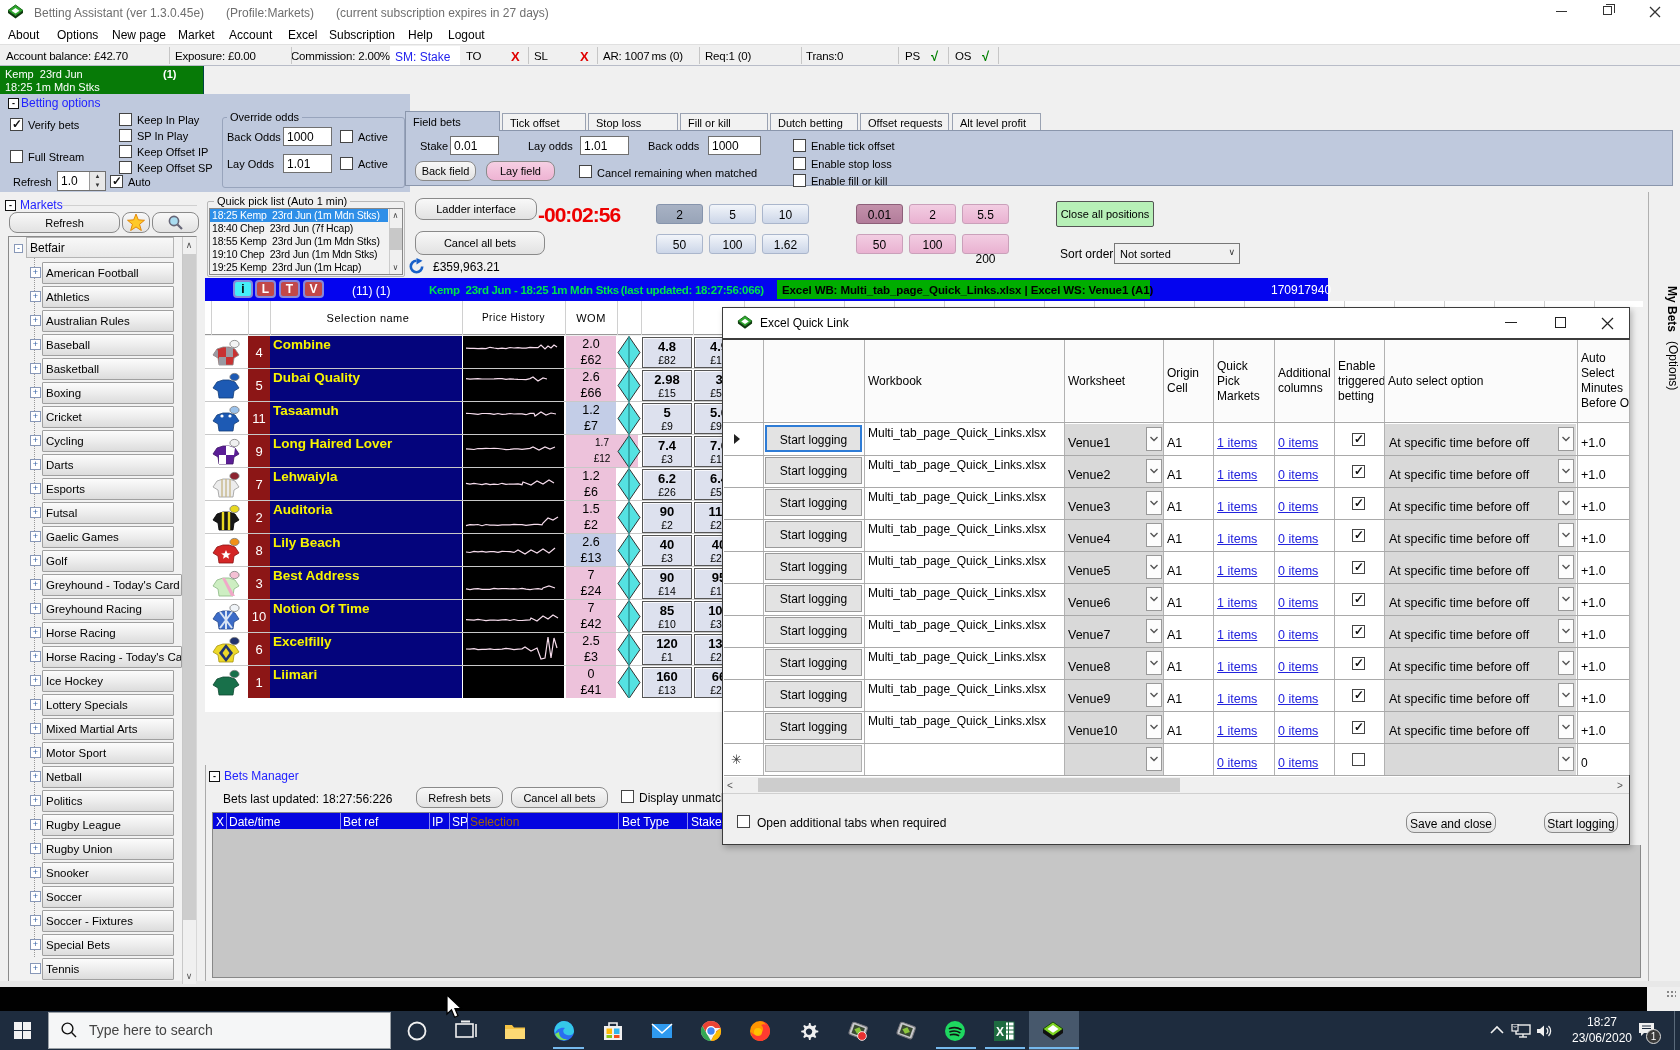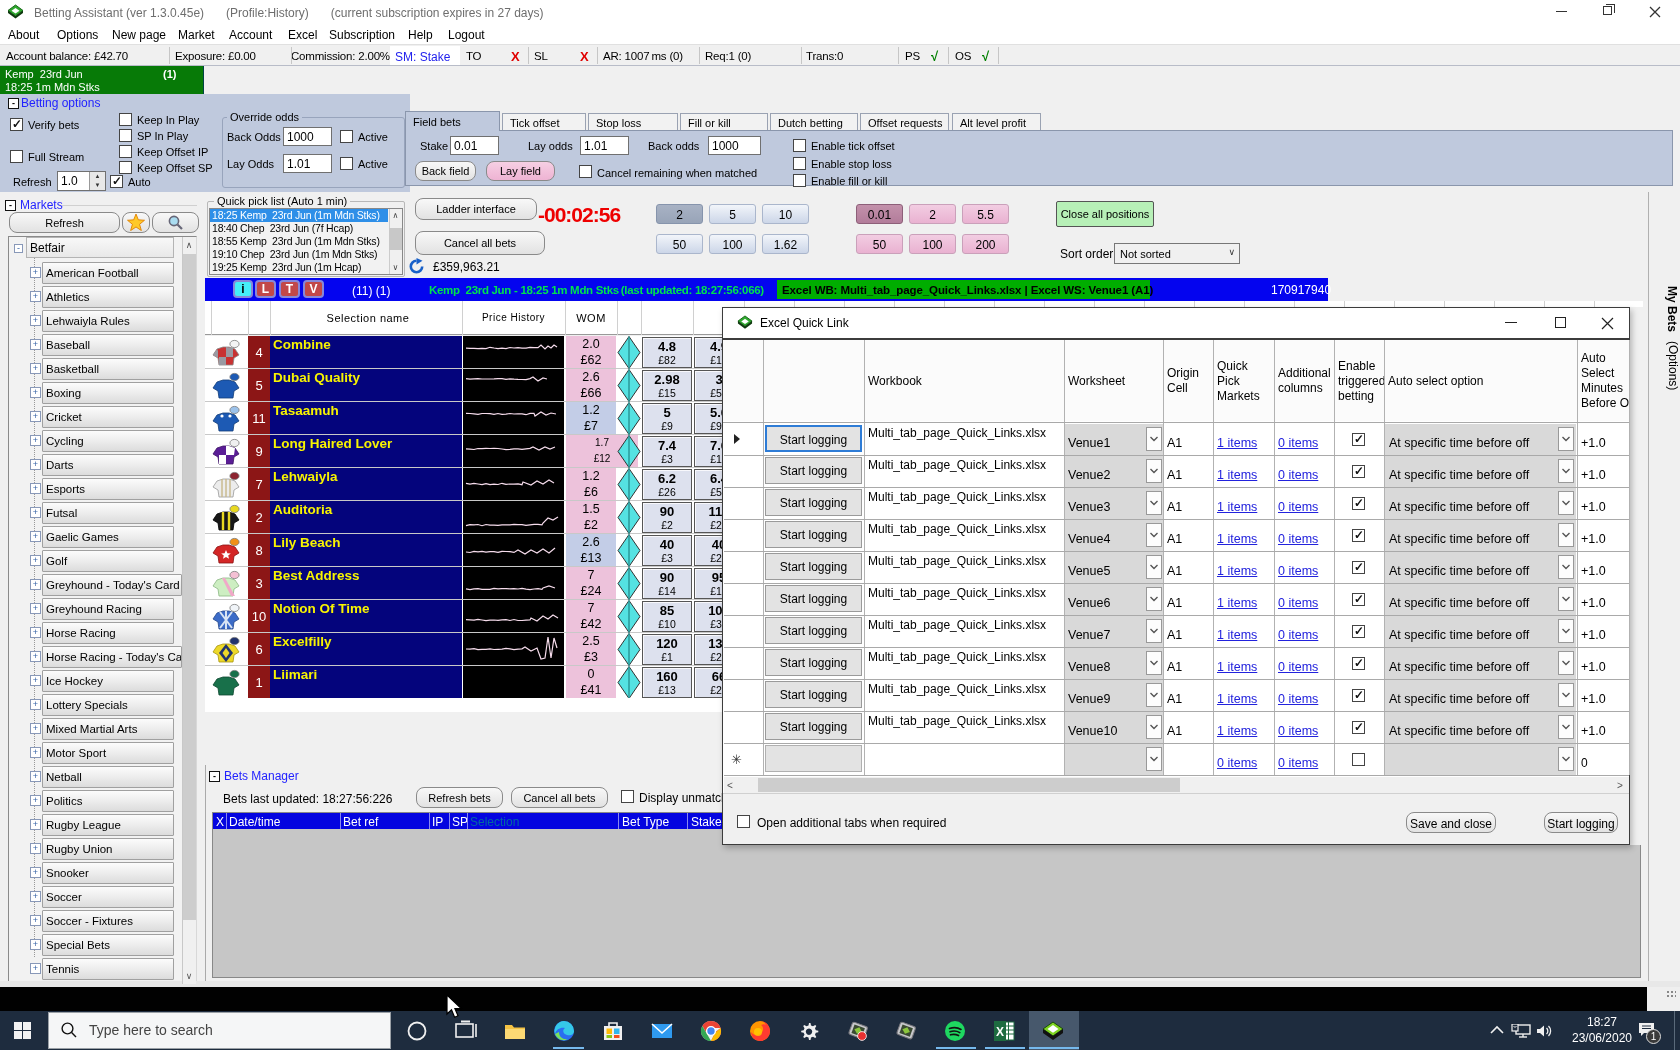--- a/index.html
+++ b/index.html
@@ -15,21 +15,21 @@
 .tree-btn{position:absolute;height:22px;background:linear-gradient(#fcfcfc,#ebebeb 55%,#dcdcdc);border:1px solid #a0a0a0;border-radius:1px;font-size:11.5px;padding:4px 0 0 3px;overflow:hidden;white-space:nowrap}
 .plus{position:absolute;width:11px;height:11px;background:#fff;border:1px solid #8898b8;font-size:9px;line-height:9px;text-align:center;color:#3a66a8}
 </style></head><body>
 
 <div class="ab" style="left:0;top:0;width:1680px;height:24px;background:#fff"></div>
 <svg class="ab" style="left:7px;top:4px" width="17" height="17" viewBox="0 0 17 17">
  <polygon points="8.5,1 16,6.5 8.5,12 1,6.5" fill="#2ea82e" stroke="#1a6a1a" stroke-width="1"></polygon>
  <polygon points="8.5,4 12.5,6.8 8.5,9.5 4.5,6.8" fill="#fff"></polygon>
  <polygon points="1,6.5 8.5,12 16,6.5 16,9 8.5,14.5 1,9" fill="#0f3a0f"></polygon>
 </svg>
-<div class="ab" style="left:34px;top:6px;font-size:12px;color:#6e6e6e">Betting Assistant (ver 1.3.0.45e)<span style="margin-left:22px">(Profile:History)</span><span style="margin-left:22px">(current subscription expires in 27 days)</span></div>
+<div class="ab" style="left:34px;top:6px;font-size:12px;color:#6e6e6e">Betting Assistant (ver 1.3.0.45e)<span style="margin-left:22px">(Profile:Markets)</span><span style="margin-left:22px">(current subscription expires in 27 days)</span></div>
 <div class="ab" style="left:1556px;top:11px;width:11px;height:1px;background:#333"></div>
 <div class="ab" style="left:1603px;top:6px;width:9px;height:9px;border:1px solid #333;background:#fff"></div>
 <div class="ab" style="left:1606px;top:4px;width:9px;height:9px;border:1px solid #333;border-bottom:none;border-left:none"></div>
 <svg class="ab" style="left:1648px;top:5px" width="14" height="14" viewBox="0 0 14 14">
     <path d="M2,2 L12,12 M12,2 L2,12" stroke="#333" stroke-width="1.3"></path>
   </svg>
 
 <div class="ab" style="left:0;top:24px;width:1680px;height:20px;background:#fff"></div>
 <div class="ab" style="left:8px;top:28px;font-size:12px">About</div>
 <div class="ab" style="left:57px;top:28px;font-size:12px">Options</div>
@@ -138,21 +138,21 @@
     </svg></div>
 <div class="ab" style="left:8px;top:236px;width:189px;height:749px;background:#f2f2f2;border:1px solid #8a8a8a;border-right:1px solid #d8d8d8"></div>
 <div class="ab" style="left:26px;top:237px;width:148px;height:21px;background:linear-gradient(#f8f8f8,#e8e8e8);border:1px solid #b4b4b4;padding:3px 0 0 3px;font-size:12px">Betfair</div>
 <div class="ab" style="left:14px;top:244px;width:9px;height:9px;background:#fff;border:1px solid #8898b8;font-size:9px;line-height:7px;text-align:center;color:#3a66a8">-</div>
 <div class="ab" style="left:34px;top:258px;width:1px;height:700px;background-image:repeating-linear-gradient(#999 0 1px,transparent 1px 2px)"></div>
 <div class="plus" style="left:30px;top:267px">+</div>
 <div class="tree-btn" style="left:42px;top:262px;width:132px">American Football</div>
 <div class="plus" style="left:30px;top:291px">+</div>
 <div class="tree-btn" style="left:42px;top:286px;width:132px">Athletics</div>
 <div class="plus" style="left:30px;top:315px">+</div>
-<div class="tree-btn" style="left:42px;top:310px;width:132px">Lehwaiyla Rules</div>
+<div class="tree-btn" style="left:42px;top:310px;width:132px">Australian Rules</div>
 <div class="plus" style="left:30px;top:339px">+</div>
 <div class="tree-btn" style="left:42px;top:334px;width:132px">Baseball</div>
 <div class="plus" style="left:30px;top:363px">+</div>
 <div class="tree-btn" style="left:42px;top:358px;width:132px">Basketball</div>
 <div class="plus" style="left:30px;top:387px">+</div>
 <div class="tree-btn" style="left:42px;top:382px;width:132px">Boxing</div>
 <div class="plus" style="left:30px;top:411px">+</div>
 <div class="tree-btn" style="left:42px;top:406px;width:132px">Cricket</div>
 <div class="plus" style="left:30px;top:435px">+</div>
 <div class="tree-btn" style="left:42px;top:430px;width:132px">Cycling</div>
@@ -228,21 +228,21 @@
 <div class="ab" style="left:709px;top:204px;width:47px;height:20px;background:linear-gradient(#f2f5fa,#ccd6e8);border:1px solid #aab6cc;border-radius:3px;text-align:center;font-size:12px;padding-top:3px">5</div>
 <div class="ab" style="left:762px;top:204px;width:47px;height:20px;background:linear-gradient(#f2f5fa,#ccd6e8);border:1px solid #aab6cc;border-radius:3px;text-align:center;font-size:12px;padding-top:3px">10</div>
 <div class="ab" style="left:656px;top:234px;width:47px;height:20px;background:linear-gradient(#f2f5fa,#ccd6e8);border:1px solid #aab6cc;border-radius:3px;text-align:center;font-size:12px;padding-top:3px">50</div>
 <div class="ab" style="left:709px;top:234px;width:47px;height:20px;background:linear-gradient(#f2f5fa,#ccd6e8);border:1px solid #aab6cc;border-radius:3px;text-align:center;font-size:12px;padding-top:3px">100</div>
 <div class="ab" style="left:762px;top:234px;width:47px;height:20px;background:linear-gradient(#f2f5fa,#ccd6e8);border:1px solid #aab6cc;border-radius:3px;text-align:center;font-size:12px;padding-top:3px">1.62</div>
 <div class="ab" style="left:856px;top:204px;width:47px;height:20px;background:linear-gradient(#c391ab,#b27c9a);border:1px solid #8d5f79;border-radius:3px;text-align:center;font-size:12px;padding-top:3px">0.01</div>
 <div class="ab" style="left:909px;top:204px;width:47px;height:20px;background:linear-gradient(#f2cde2,#e9b2d1);border:1px solid #caa0ba;border-radius:3px;text-align:center;font-size:12px;padding-top:3px">2</div>
 <div class="ab" style="left:962px;top:204px;width:47px;height:20px;background:linear-gradient(#f2cde2,#e9b2d1);border:1px solid #caa0ba;border-radius:3px;text-align:center;font-size:12px;padding-top:3px">5.5</div>
 <div class="ab" style="left:856px;top:234px;width:47px;height:20px;background:linear-gradient(#f2cde2,#e9b2d1);border:1px solid #caa0ba;border-radius:3px;text-align:center;font-size:12px;padding-top:3px">50</div>
 <div class="ab" style="left:909px;top:234px;width:47px;height:20px;background:linear-gradient(#f2cde2,#e9b2d1);border:1px solid #caa0ba;border-radius:3px;text-align:center;font-size:12px;padding-top:3px">100</div>
-<div class="ab" style="left:962px;top:234px;width:47px;height:20px;background:linear-gradient(#f2cde2,#e9b2d1);border:1px solid #caa0ba;border-radius:3px;text-align:center;font-size:12px;padding-top:3px">200</div>
+<div class="ab" style="left:962px;top:234px;width:47px;height:20px;background:linear-gradient(#f2cde2,#e9b2d1);border:1px solid #caa0ba;border-radius:3px;text-align:center;font-size:12px;padding-top:17px">200</div>
 <div class="ab" style="left:1056px;top:201px;width:98px;height:26px;background:#b7f0b7;border:1px solid #555;border-radius:2px;text-align:center;font-size:11px;padding-top:6px">Close all positions</div>
 <div class="ab" style="left:1060px;top:247px;font-size:12px">Sort order</div>
 <div class="ab" style="left:1114px;top:243px;width:126px;height:21px;background:#f0f0f0;border:1px solid #777">
     <span style="position:absolute;left:5px;top:4px;font-size:11px">Not sorted</span>
     <span style="position:absolute;right:4px;top:3px;font-size:9px;color:#333">∨</span>
   </div>
 <div class="ab" style="left:205px;top:278px;width:1123px;height:23px;background:#0404ef"></div>
 <div class="ab" style="left:233px;top:280px;width:20px;height:18px;background:#45eef8;border:2px solid #8888d8;border-radius:4px;text-align:center;font-size:12px;font-weight:bold;color:#000;line-height:14px">i</div>
 <div class="ab" style="left:255px;top:280px;width:21px;height:18px;background:#c24848;border:2px solid #8888d8;border-radius:4px;text-align:center;font-size:12px;font-weight:bold;color:#fff;line-height:14px">L</div>
 <div class="ab" style="left:279px;top:280px;width:21px;height:18px;background:#c24848;border:2px solid #8888d8;border-radius:4px;text-align:center;font-size:12px;font-weight:bold;color:#fff;line-height:14px">T</div>
@@ -556,21 +556,21 @@
 <div class="btn" style="left:511px;top:787px;width:97px;height:21px;padding-top:4px">Cancel all bets</div>
 <div class="cb" style="left:621px;top:790px"></div>
 <div class="ab" style="left:639px;top:791px;width:89px;overflow:hidden;white-space:nowrap;font-size:12px">Display unmatched</div>
 <div class="ab" style="left:212px;top:812px;width:1429px;height:166px;background:#c6c6c6;border:1px solid #888"></div>
 <div class="ab" style="left:213px;top:813px;width:1427px;height:16px;background:#0404e0"></div>
 <div class="ab" style="left:216px;top:815px;color:#fff;font-size:12px">X</div>
 <div class="ab" style="left:229px;top:815px;color:#fff;font-size:12px">Date/time</div>
 <div class="ab" style="left:343px;top:815px;color:#fff;font-size:12px">Bet ref</div>
 <div class="ab" style="left:432px;top:815px;color:#fff;font-size:12px">IP</div>
 <div class="ab" style="left:452px;top:815px;color:#fff;font-size:12px">SP</div>
-<div class="ab" style="left:470px;top:815px;color:#0369a1;font-size:12px">Selection</div>
+<div class="ab" style="left:470px;top:815px;color:#a16207;font-size:12px">Selection</div>
 <div class="ab" style="left:622px;top:815px;color:#fff;font-size:12px">Bet Type</div>
 <div class="ab" style="left:691px;top:815px;color:#fff;font-size:12px">Stake</div>
 <div class="ab" style="left:226px;top:813px;width:1px;height:16px;background:#8888f0"></div>
 <div class="ab" style="left:340px;top:813px;width:1px;height:16px;background:#8888f0"></div>
 <div class="ab" style="left:429px;top:813px;width:1px;height:16px;background:#8888f0"></div>
 <div class="ab" style="left:449px;top:813px;width:1px;height:16px;background:#8888f0"></div>
 <div class="ab" style="left:467px;top:813px;width:1px;height:16px;background:#8888f0"></div>
 <div class="ab" style="left:618px;top:813px;width:1px;height:16px;background:#8888f0"></div>
 <div class="ab" style="left:687px;top:813px;width:1px;height:16px;background:#8888f0"></div>
 <div class="ab" style="left:722px;top:813px;width:1px;height:16px;background:#8888f0"></div>

